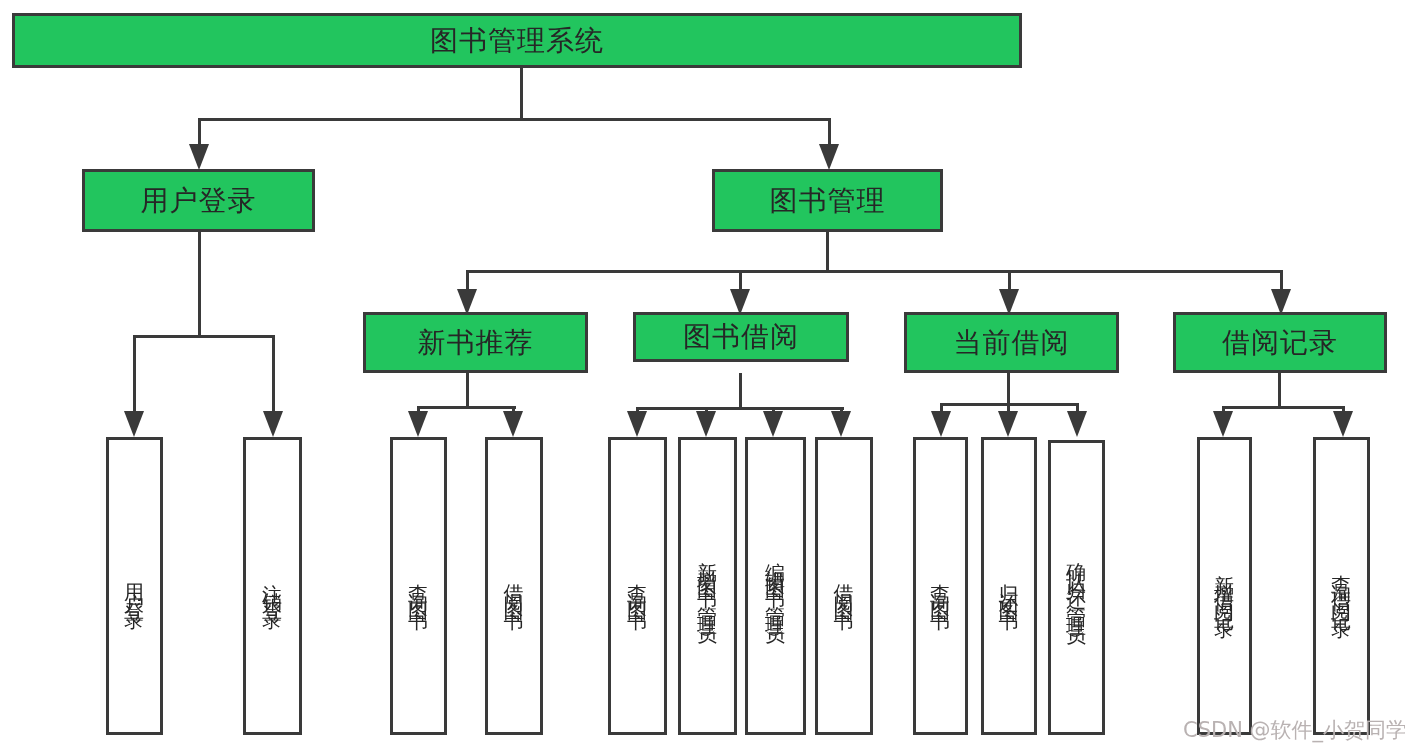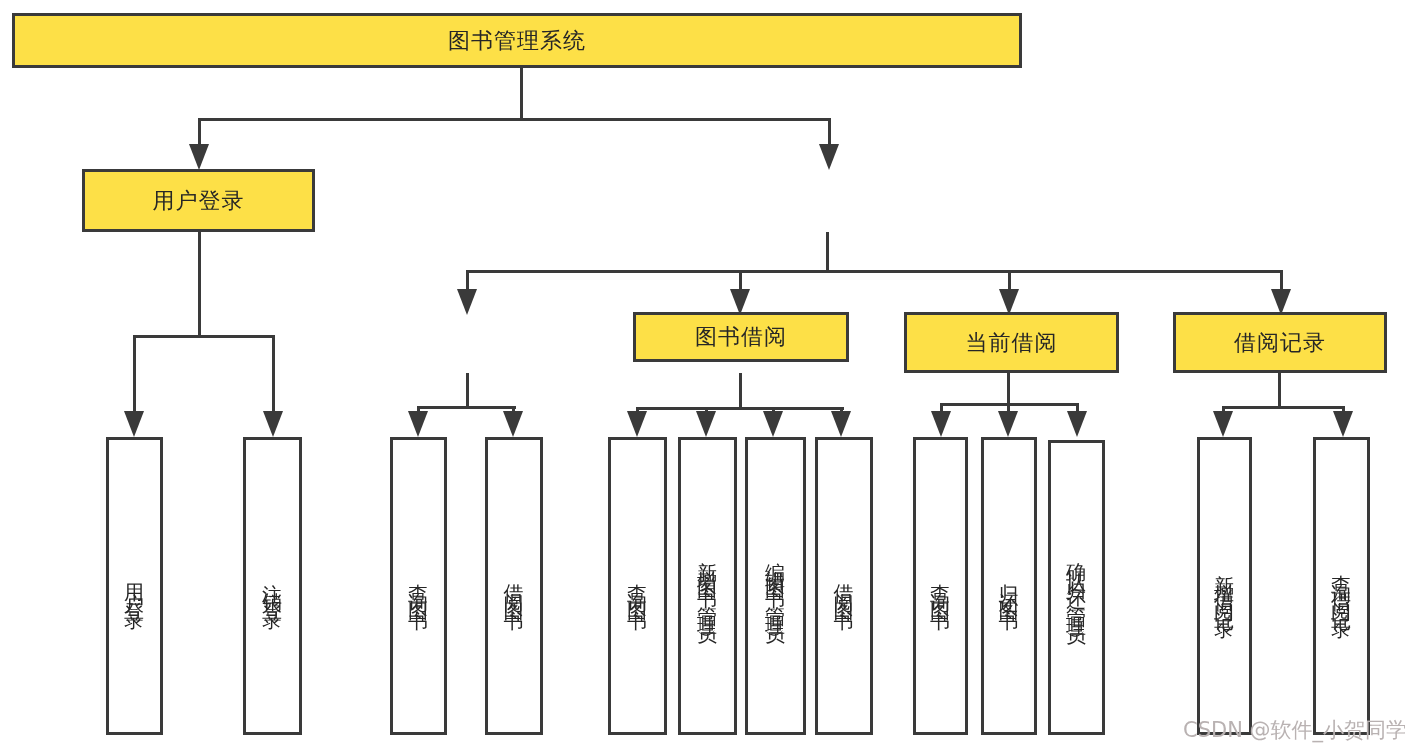--- a/index.html
+++ b/index.html
@@ -7,24 +7,24 @@
     --text:#262626;
     --bg:#ffffff;
   }
   html,body{margin:0;padding:0;background:var(--bg);}
   body{font-family:"DejaVu Sans","Liberation Sans",sans-serif;}
   .stage{
     position:relative;width:1405px;height:747px;background:var(--bg);
     overflow:hidden;
   }
   .box{
-    position:absolute;box-sizing:border-box;background:#fde047;
+    position:absolute;box-sizing:border-box;background:#22c55e;
     border:3px solid var(--line);
     display:flex;align-items:center;justify-content:center;
-    font-size:22px;color:var(--text);letter-spacing:1px;
+    font-size:28px;color:var(--text);letter-spacing:1px;
     z-index:2;
   }
   .vbox{
     position:absolute;box-sizing:border-box;background:#fff;
     border:3px solid var(--line);
     display:flex;align-items:center;justify-content:center;
     z-index:2;
   }
   .vbox .vtext{
     writing-mode:vertical-rl;text-orientation:mixed;
@@ -58,20 +58,23 @@
   <div class="vline" style="left:520px;top:68px;height:50px;"></div>
   <div class="hline" style="left:198px;top:118px;width:633px;"></div>
   <div class="vline" style="left:198px;top:118px;height:26px;"></div>
   <div class="arrowhead" style="left:189px;top:144px;"></div>
   <div class="vline" style="left:828px;top:118px;height:26px;"></div>
   <div class="arrowhead" style="left:819px;top:144px;"></div>
 
   <div class="box" style="left:82px;top:169px;width:233px;height:63px;">
     <span>用户登录</span>
   </div>
+  <div class="box" style="left:712px;top:169px;width:231px;height:63px;">
+    <span>图书管理</span>
+  </div>
 
   <div class="vline" style="left:198px;top:232px;height:103px;"></div>
   <div class="hline" style="left:133px;top:335px;width:142px;"></div>
   <div class="vline" style="left:133px;top:335px;height:76px;"></div>
   <div class="arrowhead" style="left:124px;top:411px;"></div>
   <div class="vline" style="left:272px;top:335px;height:76px;"></div>
   <div class="arrowhead" style="left:263px;top:411px;"></div>
 
   <div class="vbox" style="left:106px;top:437px;width:57px;height:298px;">
     <span class="vtext">用户登录</span>
@@ -84,20 +87,23 @@
   <div class="hline" style="left:466px;top:270px;width:817px;"></div>
   <div class="vline" style="left:466px;top:270px;height:19px;"></div>
   <div class="arrowhead" style="left:457px;top:289px;"></div>
   <div class="vline" style="left:739px;top:270px;height:19px;"></div>
   <div class="arrowhead" style="left:730px;top:289px;"></div>
   <div class="vline" style="left:1008px;top:270px;height:19px;"></div>
   <div class="arrowhead" style="left:999px;top:289px;"></div>
   <div class="vline" style="left:1280px;top:270px;height:19px;"></div>
   <div class="arrowhead" style="left:1271px;top:289px;"></div>
 
+  <div class="box" style="left:363px;top:312px;width:225px;height:61px;">
+    <span>新书推荐</span>
+  </div>
   <div class="box" style="left:633px;top:312px;width:216px;height:50px;">
     <span>图书借阅</span>
   </div>
   <div class="box" style="left:904px;top:312px;width:215px;height:61px;text-align:center;">
     <span>当前借阅</span>
   </div>
   <div class="box" style="left:1173px;top:312px;width:214px;height:61px;">
     <span>借阅记录</span>
   </div>
 

